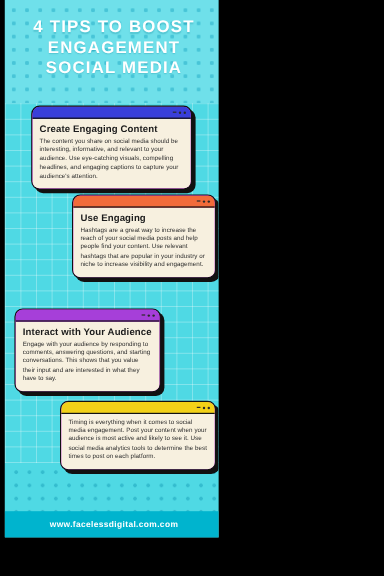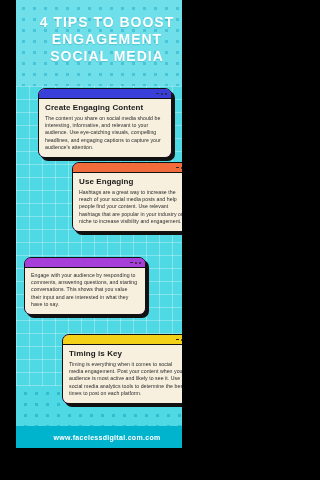--- a/index.html
+++ b/index.html
@@ -6,21 +6,21 @@
   html,body { background:#000; }
   body {
     width:182px; height:480px;
     font-family:"Liberation Sans", sans-serif;
     overflow:hidden;
     position:relative;
   }
 
   #infographic {
     position:absolute;
-    left:16px; top:0;
+    left:4px; top:0;
     width:182px; height:448px;
     overflow:hidden;
     background:#4FD9E4;
   }
 
   
   .bg-top {
     position:absolute; left:0; top:0; width:182px; height:86px;
     background-color:#6FE0EA;
     background-image:radial-gradient(circle, rgba(40,175,200,0.55) 1.6px, transparent 1.8px);
@@ -179,34 +179,34 @@
 
   <div class="card" id="card-3">
     <div class="titlebar" style="background: rgb(166, 63, 217);">
       <span class="dots">
         <i class="dash"></i>
         <i></i>
         <i></i>
       </span>
     </div>
     <div class="body">
+      <h3>Interact with Your Audience</h3>
       <p>Engage with your audience by responding to comments, answering questions, and starting conversations. This shows that you value their input and are interested in what they have to say.</p>
     </div>
   </div>
 
   <div class="card" id="card-4">
     <div class="titlebar" style="background: rgb(242, 209, 24);">
       <span class="dots">
         <i class="dash"></i>
         <i></i>
         <i></i>
       </span>
     </div>
     <div class="body">
-      <h3>Timing is Key</h3>
       <p>Timing is everything when it comes to social media engagement. Post your content when your audience is most active and likely to see it. Use social media analytics tools to determine the best times to post on each platform.</p>
     </div>
   </div>
 
   <div class="footer">
     <span class="url">www.facelessdigital.com.com</span>
   </div>
 
 </div>
 

